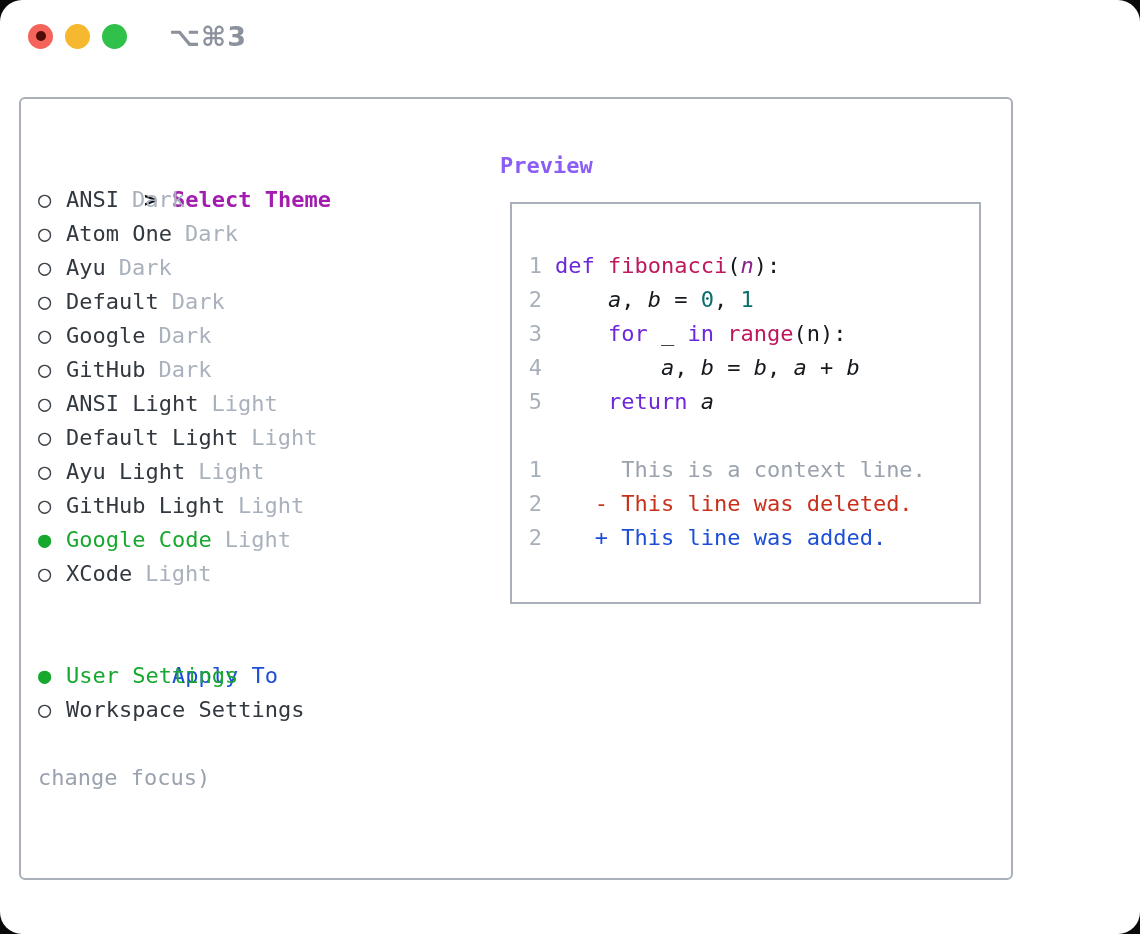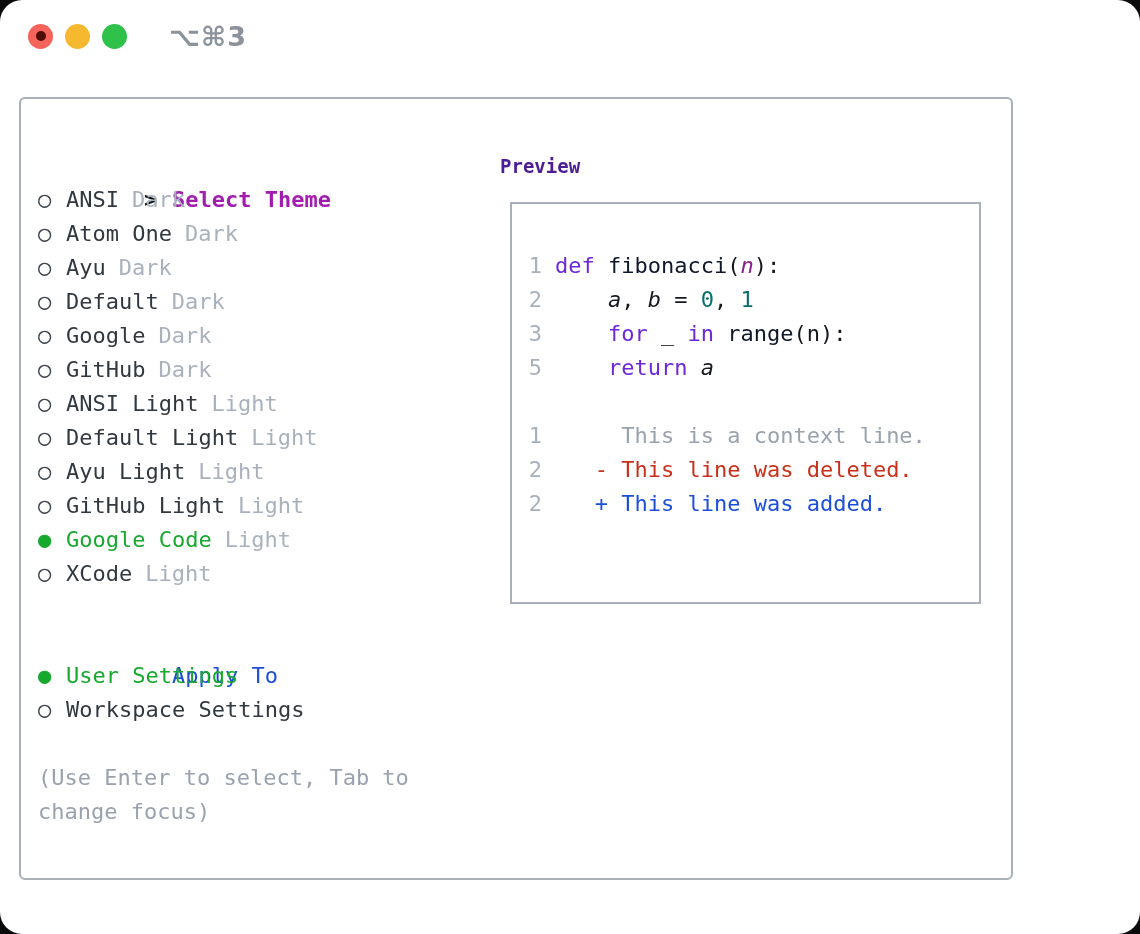--- a/index.html
+++ b/index.html
@@ -59,36 +59,36 @@
   .variant{color:#a9b1bd;margin-left:13px;}
   .row.selected .marker,
   .row.selected .theme-name{color:#17a82e;}
   .apply-header{margin-top:34px;}
   .apply-label{color:#1d4ed8;}
   .help{margin-top:34px;color:#9aa2af;font-size:22px;line-height:34px;}
   
   .preview-title{
     position:absolute;left:479px;top:50px;
     height:34px;line-height:34px;
-    font-size:19px;font-weight:bold;color:#4c1d95;
+    font-size:22px;font-weight:bold;color:#8b5cf6;
   }
   .preview-box{
     position:absolute;left:489px;top:103px;
     width:467px;height:398px;
     border:2px solid #a9b0ba;
     background:#ffffff;
   }
   .code{
     padding:45px 0 0 16px;
     font-size:22px;
   }
   .code-line{height:34px;line-height:34px;white-space:pre;}
   .lnum{display:inline-block;width:14px;text-align:right;margin-right:13px;color:#a8b0ba;}
   .tk-k{color:#6d28d9;}          
-  .tk-t{color:#0f172a;}          
+  .tk-t{color:#be185d;}          
   .tk-tv{color:#8a1f8f;font-style:italic;}
   .tk-l{color:#0b6e6e;}          
   .tk-p{color:#15181c;}          
   .tk-v{color:#15181c;font-style:italic;} 
   .tk-ctx{color:#9aa2ad;}
   .tk-del{color:#c9301c;text-align:right;}
   .tk-add{color:#1d4ed8;}
 </style>
 </head>
 <body>
@@ -129,32 +129,32 @@
       <div class="row apply-header">
         <span class="marker"></span><span class="apply-label">Apply To</span>
       </div>
 
       <div id="apply-list">
           <div class="row selected"><span class="marker">●</span><span class="theme-name">User Settings</span></div>
           <div class="row"><span class="marker">○</span><span class="theme-name">Workspace Settings</span></div>
         </div>
 
       <div class="help">
-        <div>(Use Enter to select, Tab to</div>
         <div>change focus)</div>
       </div>
     </div>
 
     <div class="preview-title">Preview</div>
 
     <div class="preview-box">
       <div class="code" id="code">
           <div class="code-line"><span class="lnum">1</span><span class="tk-k">def</span><span class="tk-p"> </span><span class="tk-t">fibonacci</span><span class="tk-p">(</span><span class="tk-tv">n</span><span class="tk-p">):</span></div>
           <div class="code-line"><span class="lnum">2</span><span class="tk-p">    </span><span class="tk-v">a</span><span class="tk-p">, </span><span class="tk-v">b</span><span class="tk-p"> = </span><span class="tk-l">0</span><span class="tk-p">, </span><span class="tk-l">1</span></div>
           <div class="code-line"><span class="lnum">3</span><span class="tk-p">    </span><span class="tk-k">for</span><span class="tk-p"> _ </span><span class="tk-k">in</span><span class="tk-p"> </span><span class="tk-t">range</span><span class="tk-p">(n):</span></div>
+          <div class="code-line"><span class="lnum">4</span><span class="tk-p">        </span><span class="tk-v">a</span><span class="tk-p">, </span><span class="tk-v">b</span><span class="tk-p"> = </span><span class="tk-v">b</span><span class="tk-p">, </span><span class="tk-v">a</span><span class="tk-p"> + </span><span class="tk-v">b</span></div>
           <div class="code-line"><span class="lnum">5</span><span class="tk-p">    </span><span class="tk-k">return</span><span class="tk-p"> </span><span class="tk-v">a</span></div>
           <div class="code-line"><span class="lnum"></span></div>
           <div class="code-line"><span class="lnum">1</span><span class="tk-ctx">     This is a context line.</span></div>
           <div class="code-line"><span class="lnum">2</span><span class="tk-del">   - This line was deleted.</span></div>
           <div class="code-line"><span class="lnum">2</span><span class="tk-add">   + This line was added.</span></div>
         </div>
     </div>
 
   </div>
 </div>

